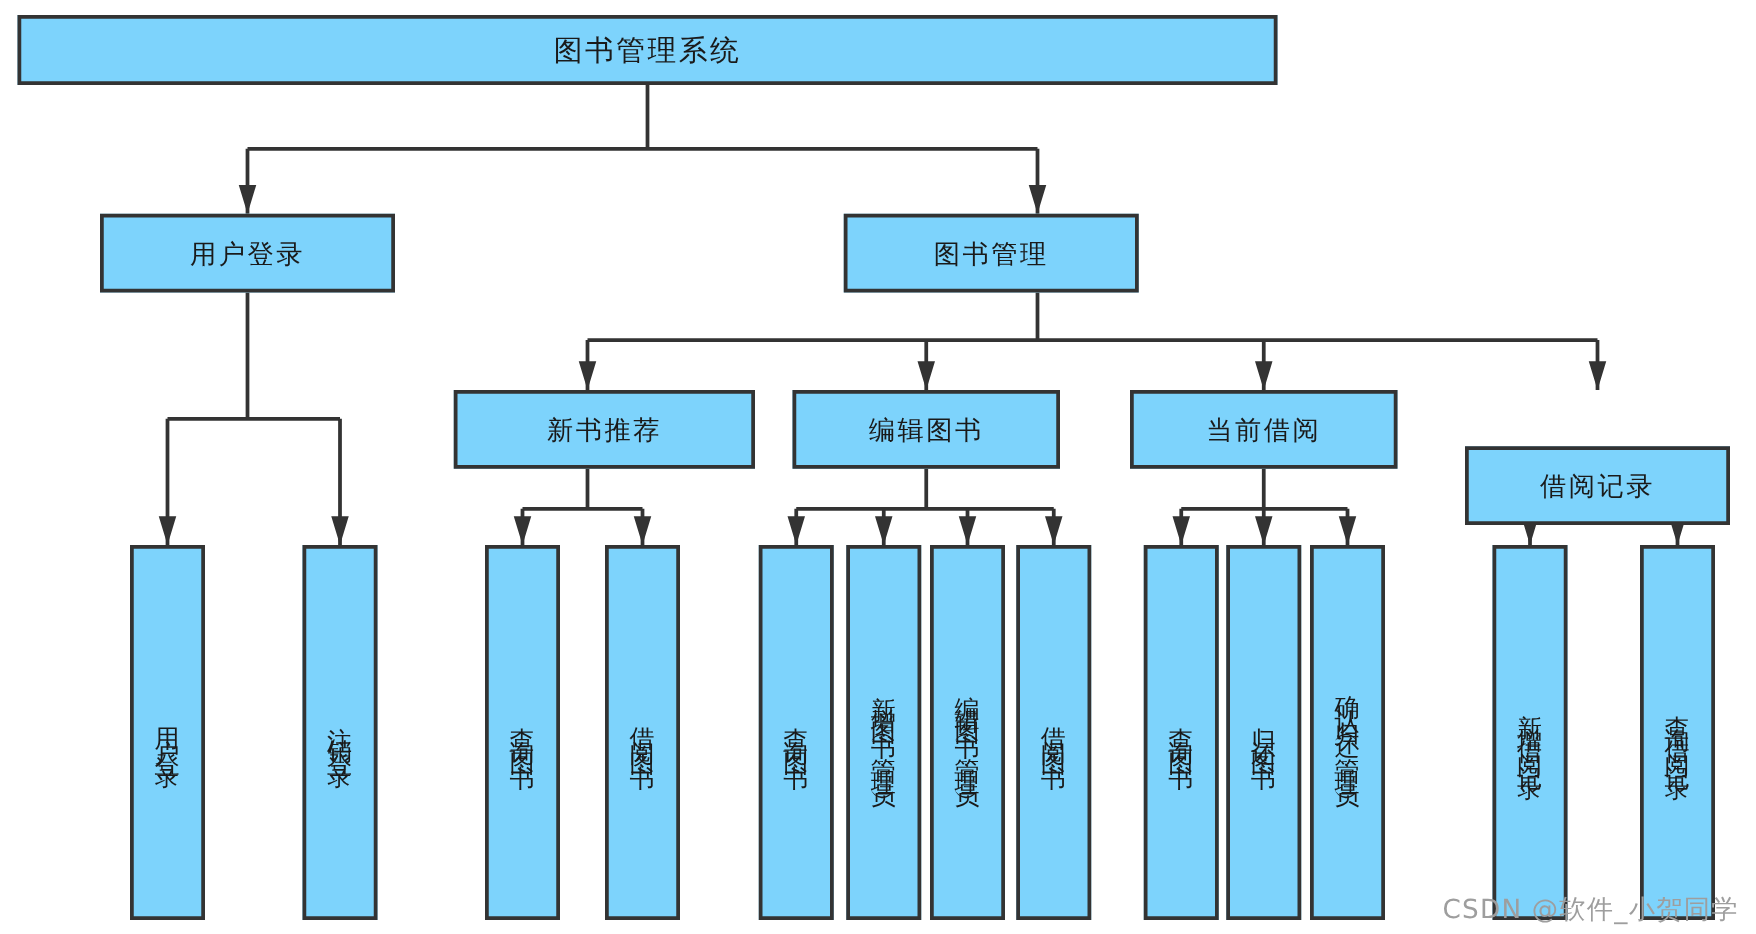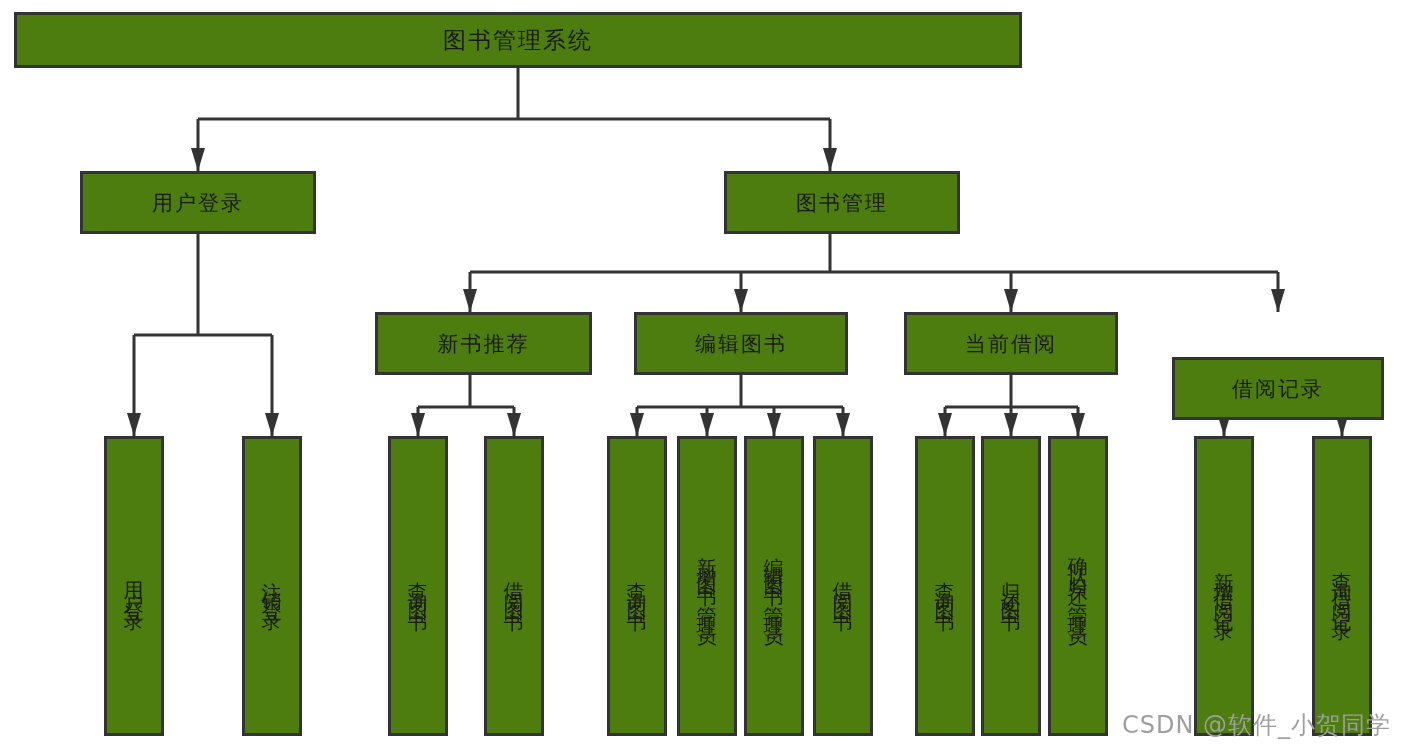--- a/index.html
+++ b/index.html
@@ -15,21 +15,21 @@
   .connectors {
     position: absolute;
     left: 0; top: 0;
     width: 1405px; height: 747px;
     z-index: 1;
   }
   .box {
     position: absolute;
     box-sizing: border-box;
     border: 3px solid #333333;
-    background: #4d7c0f;
+    background: #7dd3fc;
     display: flex;
     align-items: center;
     justify-content: center;
     z-index: 2;
   }
   .box-h span {
     letter-spacing: 2px;
     white-space: nowrap;
   }
   .root-box { font-size: 23px; }
@@ -38,21 +38,21 @@
   .box-v span {
     writing-mode: vertical-rl;
     text-orientation: mixed;
     letter-spacing: 10px;
     line-height: 1;
   }
   .watermark {
     position: absolute;
     right: 14px;
     bottom: 6px;
-    font-size: 24px;
+    font-size: 21px;
     letter-spacing: 1px;
     color: #9e9e9e;
     z-index: 5;
     white-space: nowrap;
   }
 </style>
 </head>
 <body>
 
 <div class="canvas">
@@ -78,25 +78,25 @@
       M1217 413 h14 l-7 23 z M1335 413 h14 l-7 23 z"></path>
   </svg>
 
   <div class="box box-h root-box" style="left:14px; top:12px; width:1008px; height:56px;">
     <span>图书管理系统</span>
   </div>
 
   <div class="box box-h lvl-box" style="left:80px; top:171px; width:236px; height:63px;">
     <span>用户登录</span>
   </div>
-  <div class="box box-h lvl-box" style="left:724px; top:171px; width:236px; height:63px;">
+  <div class="box box-h lvl-box" style="left:675px; top:171px; width:236px; height:63px;">
     <span>图书管理</span>
   </div>
 
-  <div class="box box-h lvl-box" style="left:375px; top:312px; width:217px; height:63px;">
+  <div class="box box-h lvl-box" style="left:363px; top:312px; width:241px; height:63px;">
     <span>新书推荐</span>
   </div>
   <div class="box box-h lvl-box" style="left:634px; top:312px; width:214px; height:63px;">
     <span>编辑图书</span>
   </div>
   <div class="box box-h lvl-box" style="left:904px; top:312px; width:214px; height:63px;">
     <span>当前借阅</span>
   </div>
   <div class="box box-h lvl-box" style="left:1172px; top:312px; width:212px; height:63px;margin-top:45px;">
     <span>借阅记录</span>

